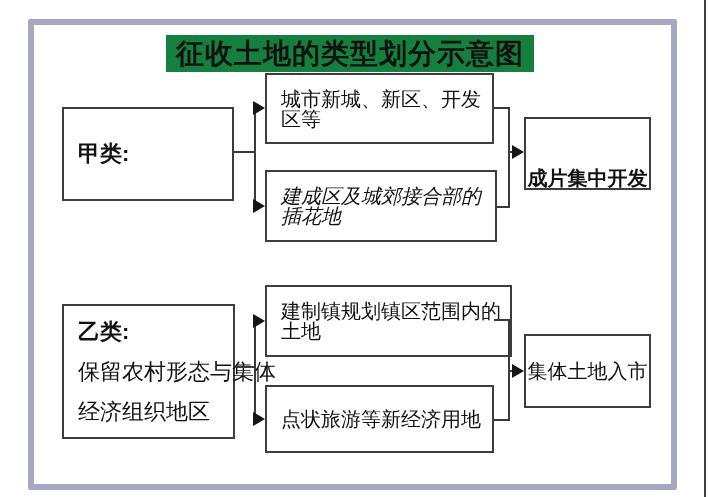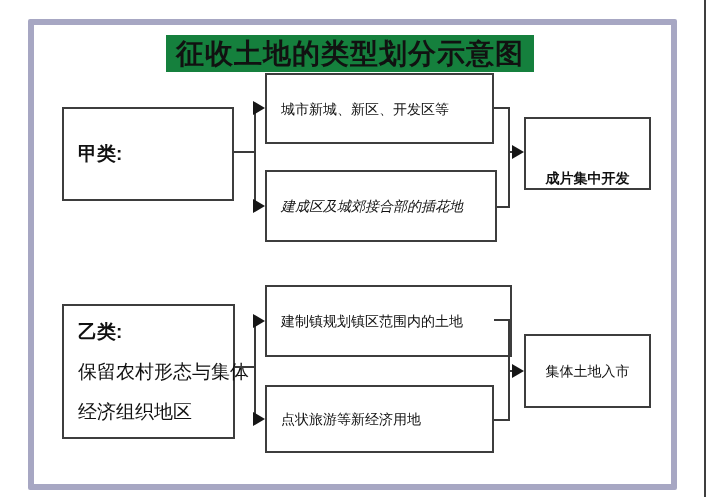--- a/index.html
+++ b/index.html
@@ -17,25 +17,25 @@
     background:transparent;
   }
   .title{
     position:absolute; left:166px; top:3px; background:#15803d;
     padding:0 10px; font-size:28px; font-weight:700; line-height:37px;
     letter-spacing:1px; white-space:nowrap;margin-top:32px;
   }
   .box{
     position:absolute; box-sizing:border-box; background:#ffffff;
     border:2px solid var(--box-border); display:flex; flex-direction:column;
-    justify-content:center; font-size:14px; line-height:20px;
+    justify-content:center; font-size:20px; line-height:20px;
   }
   .box.left-pad{padding-left:14px; padding-right:6px;}
   .box.centered{align-items:center; text-align:center;}
-  .src{font-size:19px;}
+  .src{font-size:22px;}
   .src .row{line-height:40px; white-space:nowrap;}
   .bold{font-weight:700;}
   .h,.v{position:absolute; background:var(--line);}
   .arr{
     position:absolute; width:0; height:0;
     border-top:7px solid transparent; border-bottom:7px solid transparent;
     border-left:12px solid #161616;
   }
   .edge-line{position:absolute; background:#3f3f3f;}
 </style>

